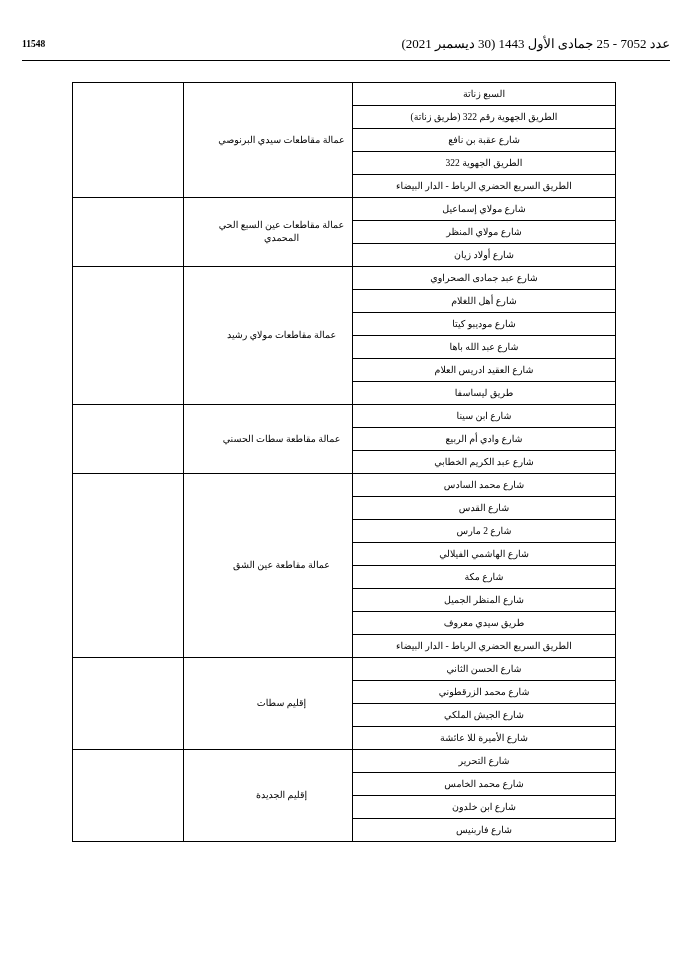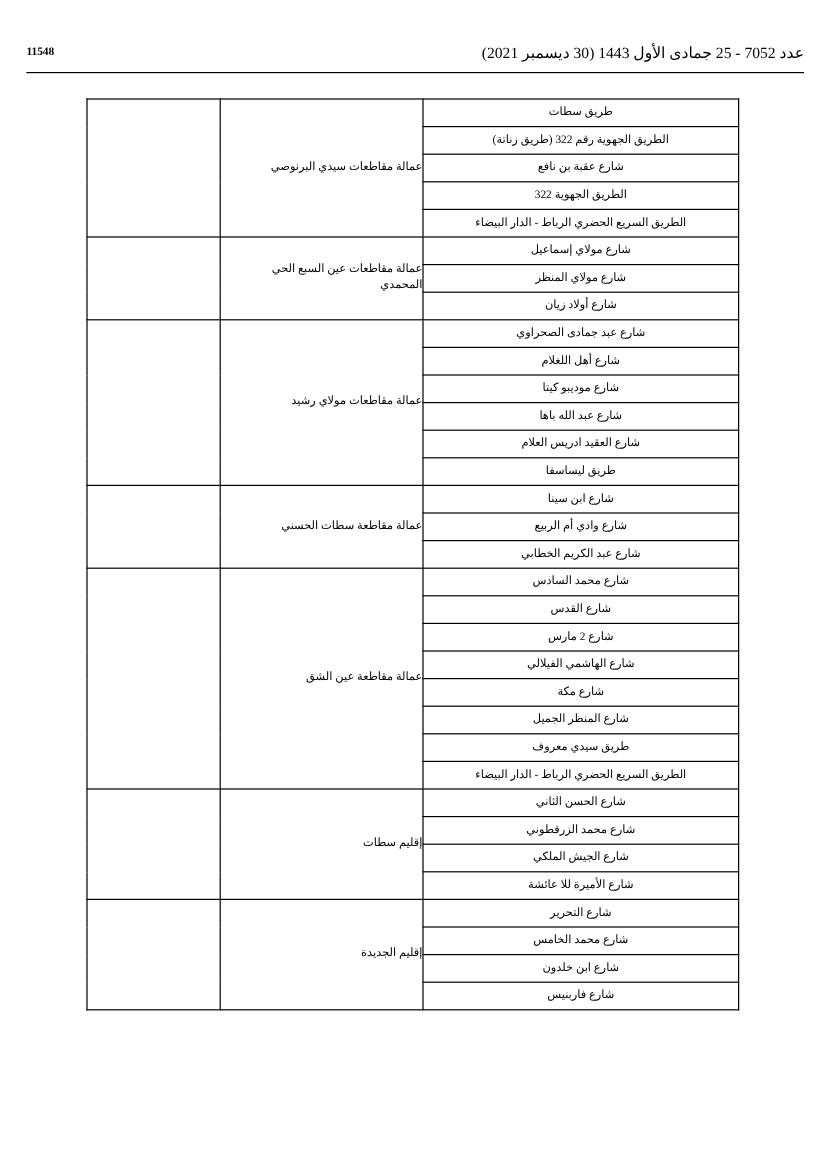--- a/index.html
+++ b/index.html
@@ -93,40 +93,40 @@
     width: 168px;
     font-size: 9.5px;
     line-height: 13px;
     padding: 2px 6px;
   }
   td.blank {
     width: 110px;
   }
   .pref-text {
     display: block;
-    text-align: right;
+    text-align: center;
     margin-left: 27px;
   }
 </style>
 </head>
 <body>
 
 <div class="page">
 
   <div class="header">
     <div class="header-issue">عدد 7052 - 25 جمادى الأول 1443 (30 ديسمبر 2021)</div>
     <div class="header-page">11548</div>
     <div class="header-rule"></div>
   </div>
 
   <div class="table-wrap">
     <table class="reg">
       <tbody>
           <tr>
-            <td class="street">طريق سطات</td>
+            <td class="street">السبع زناتة</td>
             <td class="pref" rowspan="5">
               <span class="pref-text">عمالة مقاطعات سيدي البرنوصي</span>
             </td>
             <td class="blank" rowspan="5"></td>
           </tr>
           <tr>
             <td class="street">الطريق الجهوية رقم 322 (طريق زناتة)</td>
           </tr>
           <tr>
             <td class="street">شارع عقبة بن نافع</td>

